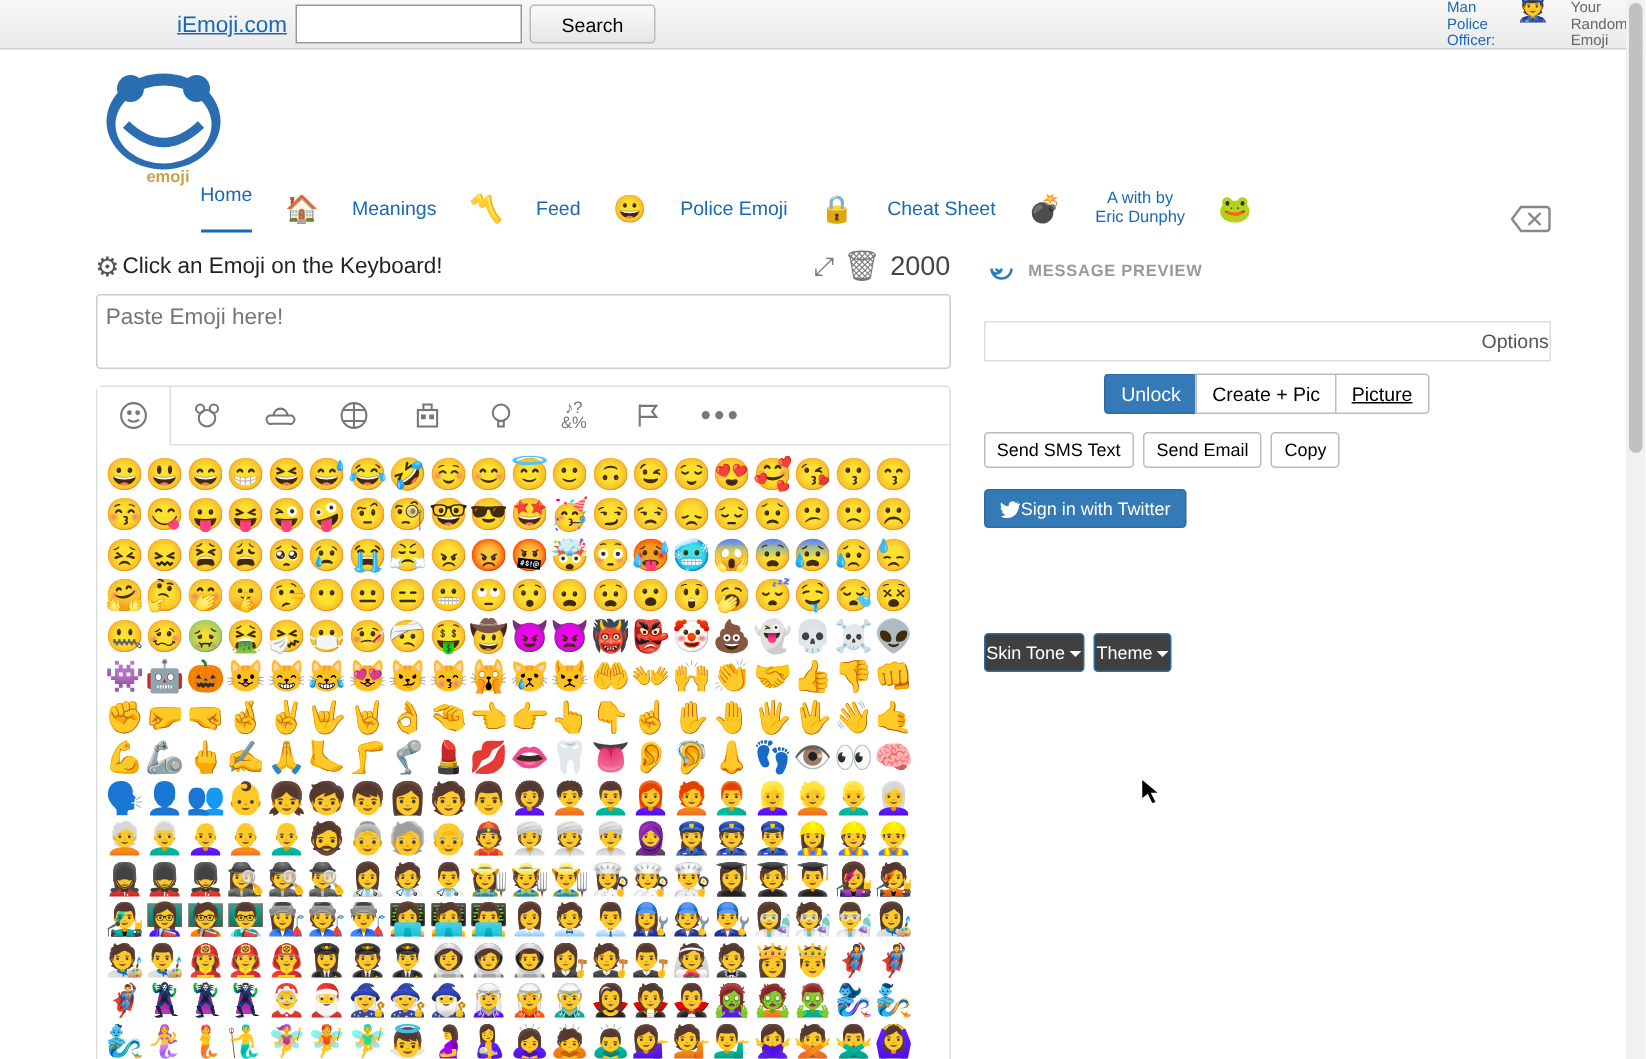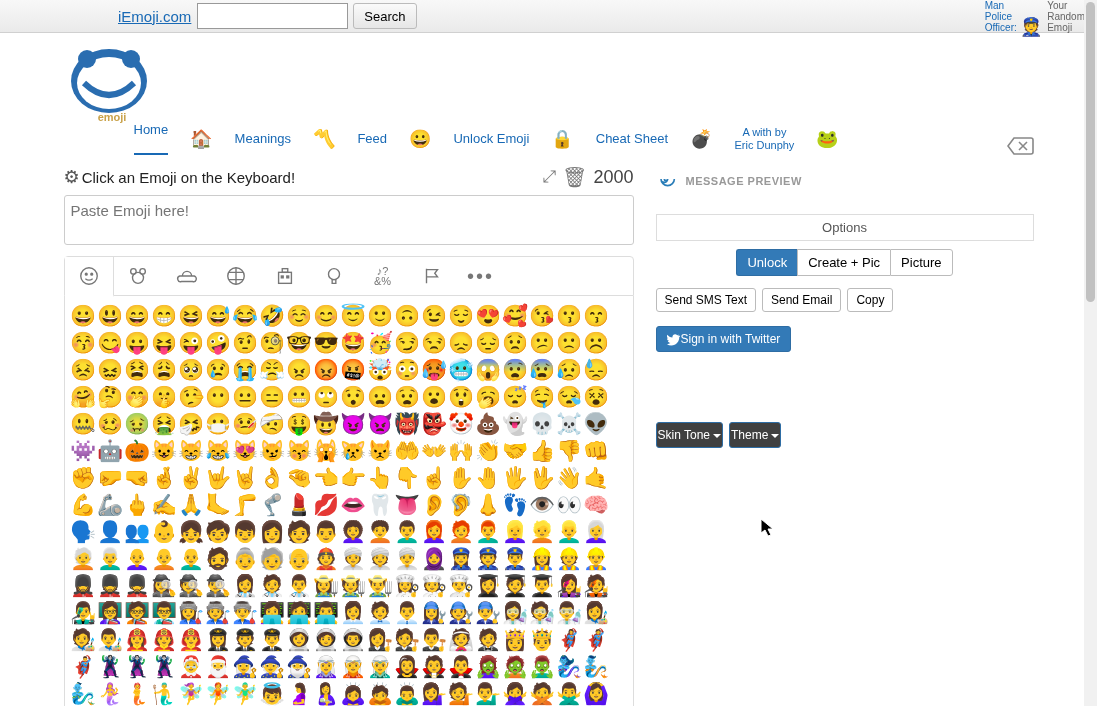--- a/index.html
+++ b/index.html
@@ -4,22 +4,22 @@
 <style>
   html,body{margin:0;padding:0;font-family:Helvetica,Arial,sans-serif;background:#fff;color:#333;font-size:14px;}
   body{width:1097px;height:706px;overflow:hidden;position:relative;}
   a{color:#1869b5;text-decoration:none;}
 
   
   .topbar{height:32px;background:linear-gradient(#f8f8f8,#eaeaea);border-bottom:1px solid #d0d0d0;display:flex;align-items:center;padding:0 12px 0 118px;font-size:15px;}
   .topbar .site{text-decoration:underline;}
   .topbar .tagline{margin-left:6px;color:#333;}
   .topbar input[type=text]{margin-left:6px;width:145px;height:22px;border:1px solid #999;background:#fff;}
-  .topbar .search-btn{margin-left:5px;height:26px;padding:0 10px;background:linear-gradient(#fafafa,#e6e6e6);border:1px solid #bbb;border-radius:3px;font-size:13px;}
-  .top-right{margin-left:auto;display:flex;align-items:flex-end;font-size:10px;line-height:11px;}
+  .topbar .search-btn{margin-left:5px;height:26px;padding:0 20px;background:linear-gradient(#fafafa,#e6e6e6);border:1px solid #bbb;border-radius:3px;font-size:13px;}
+  .top-right{margin-left:auto;display:flex;align-items:flex-start;font-size:10px;line-height:11px;gap:10px;}
   .top-right .words{color:#1869b5;text-align:left;}
   .top-right .words .w2{color:#1869b5;}
   .top-right .cop{font-size:18px;margin:0 4px;}
   .top-right .your{color:#666;}
 
   .wrap{width:970px;margin:0 auto;position:relative;}
 
   
   .logo{margin-top:8px;margin-left:0;}
   .logo svg{display:block;}
@@ -58,28 +58,28 @@
   .grid{border:1px solid #ddd;border-top:none;padding:6px 5px;display:flex;flex-wrap:wrap;height:400px;overflow:hidden;}
   .em{width:27px;height:27px;font-size:21px;line-height:27px;text-align:center;cursor:pointer;}
 
   
   .close-x{float:right;margin-top:-30px;}
   .close-x svg{width:28px;height:22px;stroke:#888;fill:none;stroke-width:1.6;}
   .mp-row{display:flex;align-items:center;gap:10px;margin-top:4px;}
   .mp-row .spiral svg{width:20px;height:20px;stroke:#2a7db8;fill:none;stroke-width:2;}
   .mp-label{font-size:11px;letter-spacing:.5px;color:#999;font-weight:bold;}
 
-  .options{border:1px solid #ddd;text-align:center;padding:5px 0;font-size:13px;color:#555;margin-top:22px;}
+  .options{border:1px solid #ddd;text-align:right;padding:5px 0;font-size:13px;color:#555;margin-top:22px;}
 
   .btn-group{display:flex;justify-content:center;gap:0;margin-top:8px;}
   .btn{border:1px solid #bbb;padding:5px 10px;font-size:13px;background:#fff;border-radius:3px;}
   .btn.primary{background:#337ab7;border-color:#2e6da4;color:#fff;}
   .btn-group .btn{border-radius:0;border-right-width:0;}
   .btn-group .btn:first-child{border-radius:3px 0 0 3px;}
-  .btn-group .btn:last-child{border-radius:0 3px 3px 0;border-right-width:1px;}
+  .btn-group .btn:last-child{border-radius:0 3px 3px 0;border-right-width:1px;text-decoration:underline;}
 
   .row2{display:flex;gap:6px;margin-top:12px;}
   .row2 .btn{font-size:12px;padding:4px 8px;}
 
   .twitter-btn{display:inline-flex;align-items:center;gap:1px;background:#337ab7;border:1px solid #2e6da4;color:#fff;font-size:12px;padding:5px 10px;border-radius:3px;margin-top:14px;}
   .twitter-btn svg{width:13px;height:13px;fill:#fff;}
 
   .row3{display:flex;gap:6px;margin-top:70px;}
   .row3 .btn{font-size:12px;padding:5px 1px;background:#404040;border-color:#2e6da4;color:#fff;}
   .caret{display:inline-block;border-top:4px solid #fff;border-left:4px solid transparent;border-right:4px solid transparent;margin-left:3px;vertical-align:middle;}
@@ -133,21 +133,21 @@
     <span class="ico">🏠</span>
     <a class="item">
         <span>Meanings</span>
       </a>
     <span class="ico" style="color:#e8a23a">〽️</span>
     <a class="item">
         <span>Feed</span>
       </a>
     <span class="ico">😀</span>
     <a class="item">
-        <span>Unlock Emoji</span>
+        <span>Police Emoji</span>
       </a>
     <span class="ico">🔒</span>
     <a class="item">
         <span>Cheat Sheet</span>
       </a>
     <span class="ico">💣</span>
     <a class="item">
       <span class="by"><span>A with by</span><br><span>Eric Dunphy</span></span>
     </a>
     <span class="ico">🐸</span>

